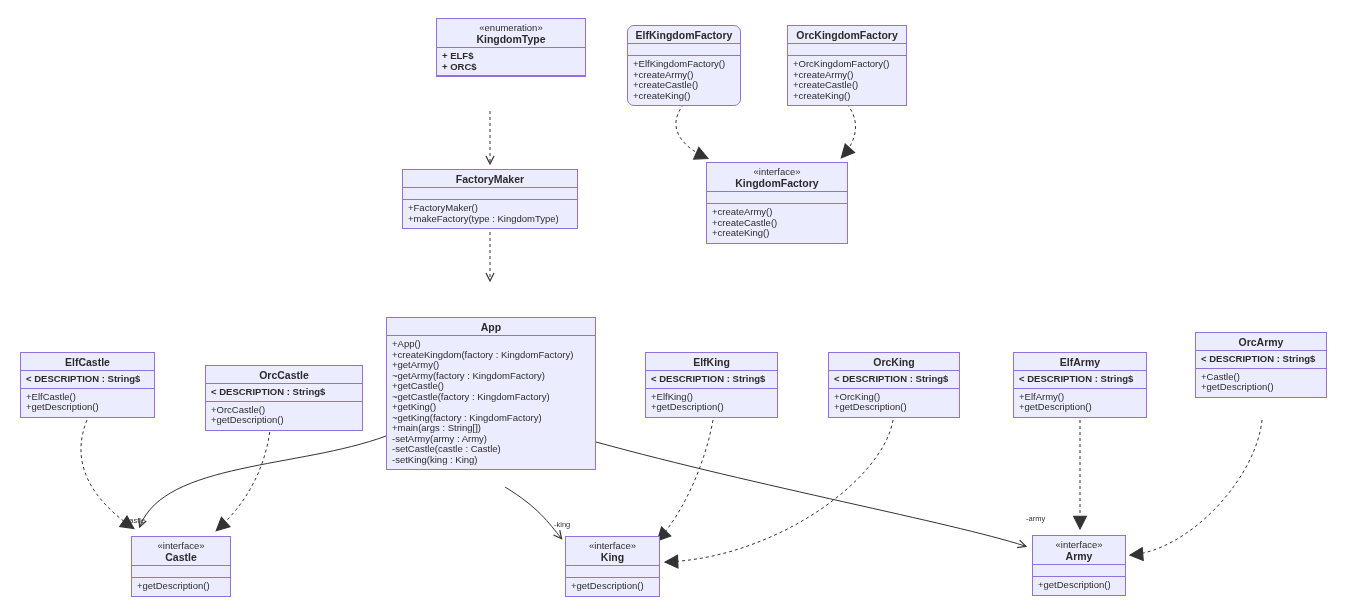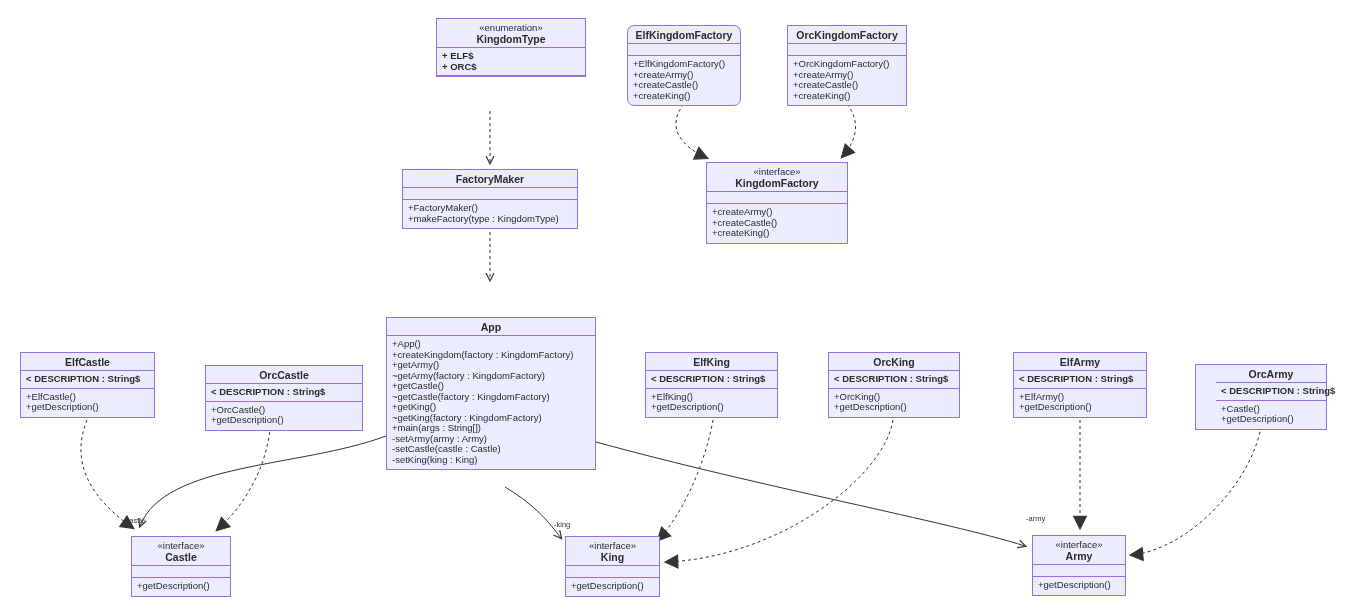--- a/index.html
+++ b/index.html
@@ -193,21 +193,21 @@
     </div>
     <div class="uml-attrs">
         <div class="member">&lt; DESCRIPTION : String$</div>
       </div>
     <div class="uml-methods">
         <div class="member">+ElfArmy()</div>
         <div class="member">+getDescription()</div>
       </div>
   </div>
 
-  <div class="uml-class" style="left:1195px;top:364px;width:132px;padding-left:20px;">
+  <div class="uml-class" style="left:1195px;top:332px;width:132px;">
     <div class="uml-title">
       <div class="uml-name">OrcArmy</div>
     </div>
     <div class="uml-attrs">
         <div class="member">&lt; DESCRIPTION : String$</div>
       </div>
     <div class="uml-methods">
         <div class="member">+Castle()</div>
         <div class="member">+getDescription()</div>
       </div>

